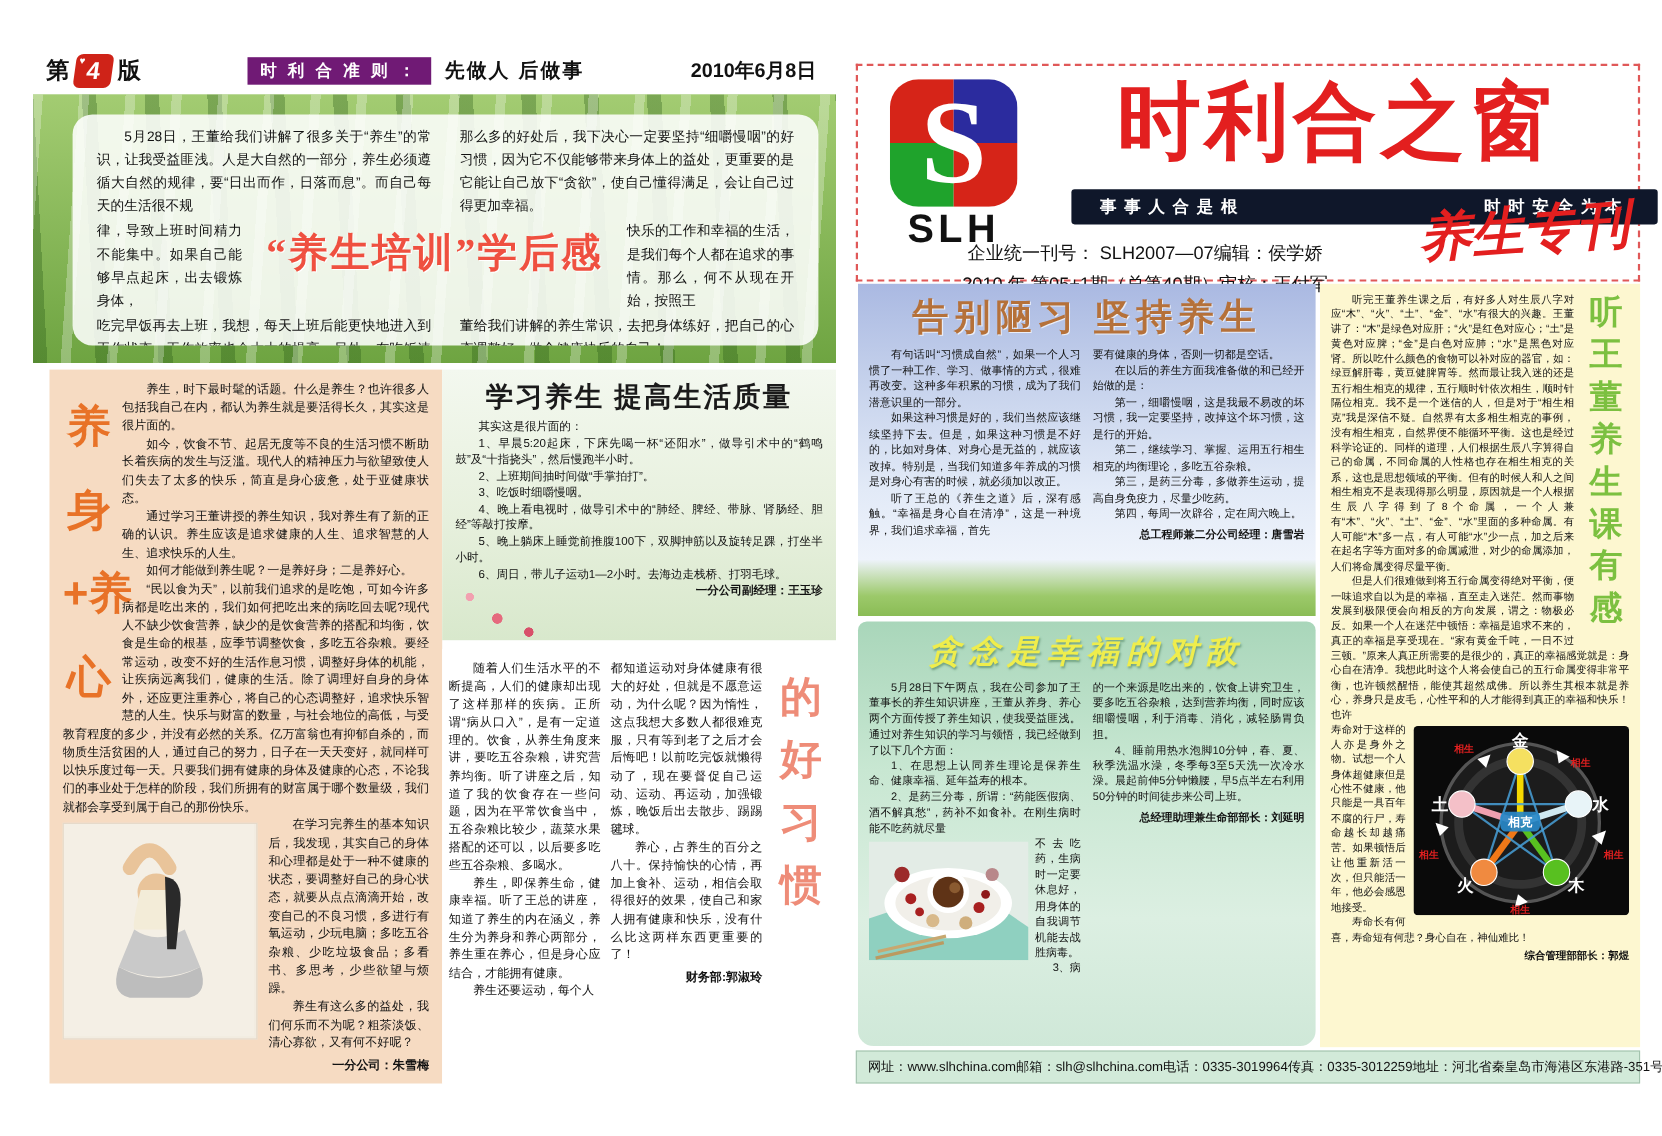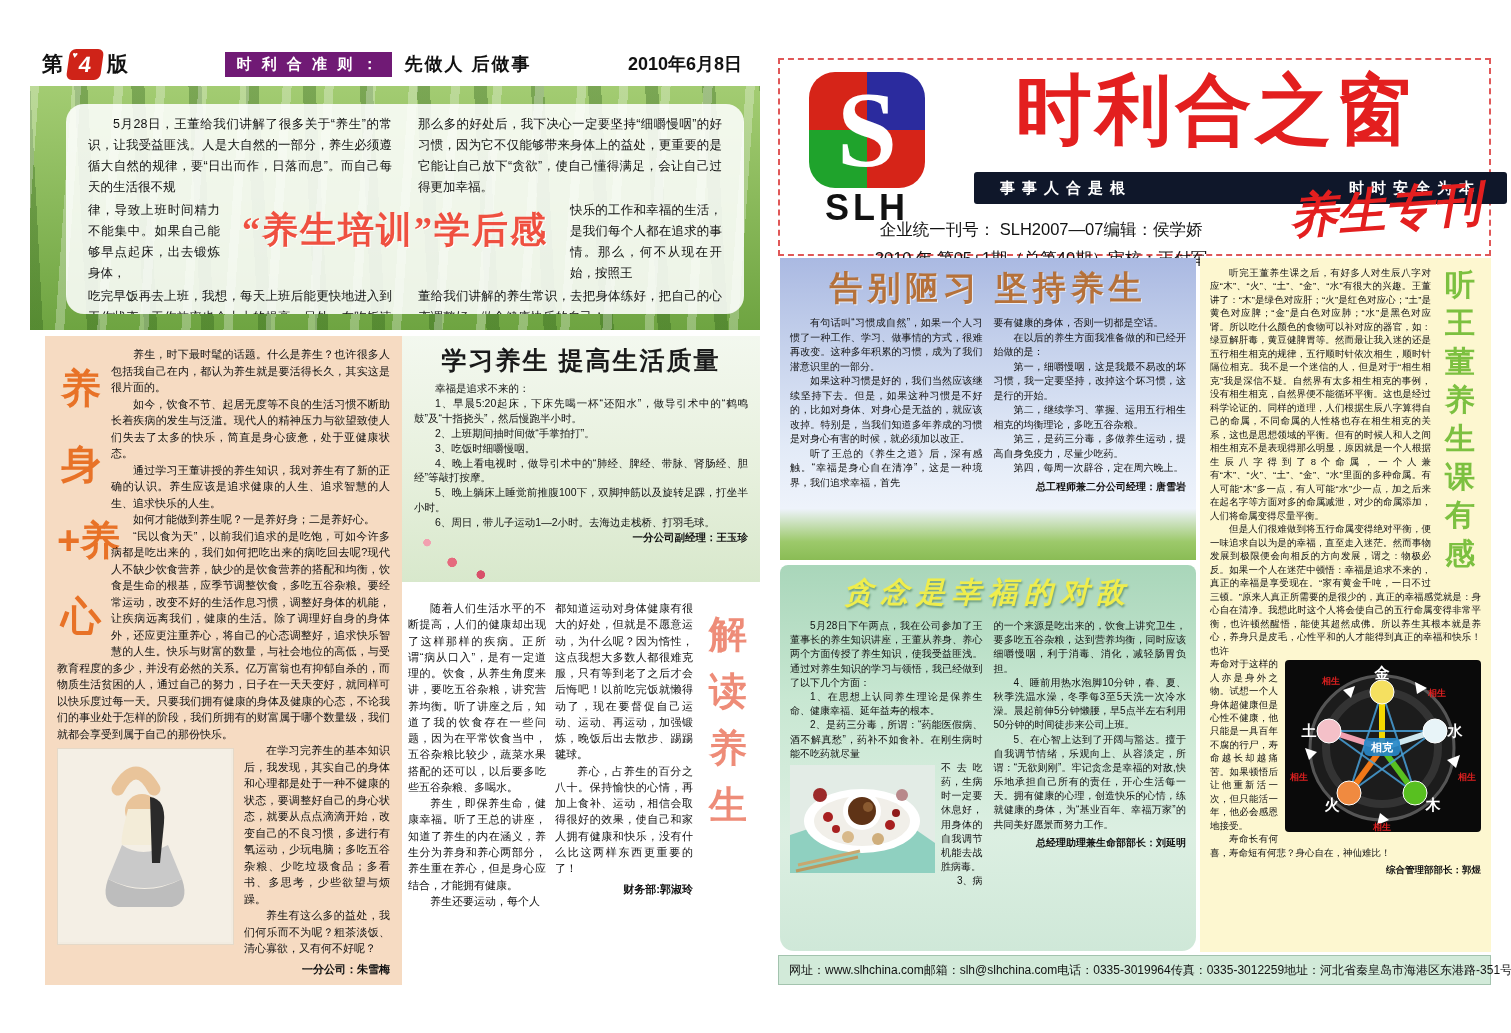--- a/index.html
+++ b/index.html
@@ -160,21 +160,21 @@
       </svg>
     </div>
     <p class="t indent">在学习完养生的基本知识后，我发现，其实自己的身体和心理都是处于一种不健康的状态，要调整好自己的身心状态，就要从点点滴滴开始，改变自己的不良习惯，多进行有氧运动，少玩电脑；多吃五谷杂粮、少吃垃圾食品；多看书、多思考，少些欲望与烦躁。</p>
     <p class="t indent">养生有这么多的益处，我们何乐而不为呢？粗茶淡饭、清心寡欲，又有何不好呢？</p>
     <p class="t author">一分公司：朱雪梅</p>
   </div>
 
   <div class="abs study">
     <div class="study-title">学习养生  提高生活质量</div>
     <div class="study-body">
-      <p class="t indent">幸福是追求不来的：</p>
+      <p class="t indent">其实这是很片面的：</p>
       <p class="t indent">1、早晨5:20起床，下床先喝一杯“还阳水”，做导引术中的“鹤鸣鼓”及“十指挠头”，然后慢跑半小时。</p>
       <p class="t indent">2、上班期间抽时间做“手掌拍打”。</p>
       <p class="t indent">3、吃饭时细嚼慢咽。</p>
       <p class="t indent">4、晚上看电视时，做导引术中的“肺经、脾经、带脉、肾肠经、胆经”等敲打按摩。</p>
       <p class="t indent">5、晚上躺床上睡觉前推腹100下，双脚抻筋以及旋转足踝，打坐半小时。</p>
       <p class="t indent">6、周日，带儿子运动1—2小时。去海边走栈桥、打羽毛球。</p>
       <p class="t author">一分公司副经理：王玉珍</p>
     </div>
   </div>
 
@@ -182,21 +182,21 @@
     <div class="jiedu-col">
       <p class="t indent">随着人们生活水平的不断提高，人们的健康却出现了这样那样的疾病。正所谓“病从口入”，是有一定道理的。饮食，从养生角度来讲，要吃五谷杂粮，讲究营养均衡。听了讲座之后，知道了我的饮食存在一些问题，因为在平常饮食当中，五谷杂粮比较少，蔬菜水果搭配的还可以，以后要多吃些五谷杂粮、多喝水。</p>
       <p class="t indent">养生，即保养生命，健康幸福。听了王总的讲座，知道了养生的内在涵义，养生分为养身和养心两部分，养生重在养心，但是身心应结合，才能拥有健康。</p>
       <p class="t indent">养生还要运动，每个人</p>
     </div>
     <div class="jiedu-col">
       <p class="t">都知道运动对身体健康有很大的好处，但就是不愿意运动，为什么呢？因为惰性，这点我想大多数人都很难克服，只有等到老了之后才会后悔吧！以前吃完饭就懒得动了，现在要督促自己运动、运动、再运动，加强锻炼，晚饭后出去散步、踢踢毽球。</p>
       <p class="t indent">养心，占养生的百分之八十。保持愉快的心情，再加上食补、运动，相信会取得很好的效果，使自己和家人拥有健康和快乐，没有什么比这两样东西更重要的了！</p>
       <p class="t author">财务部:郭淑玲</p>
     </div>
-    <div class="vtitle vt-jd">解读养生</div>
+    <div class="vtitle vt-jd">的好习惯</div>
   </div>
 
   <div class="abs rheader">
     <div class="logo-wrap">
       <div class="logo-grid">
         <div class="lg-tl"></div>
         <div class="lg-tr"></div>
         <div class="lg-bl"></div>
         <div class="lg-br"></div>
         <div class="logo-s">S</div>
@@ -268,21 +268,20 @@
             <line x1="8" y1="100" x2="70" y2="86" stroke="#c8a870" stroke-width="3"></line>
             <line x1="6" y1="106" x2="68" y2="92" stroke="#bb9a60" stroke-width="3"></line>
           </svg>
         </div>
         <p class="t">不去吃药，生病时一定要休息好，用身体的自我调节机能去战胜病毒。</p>
         <p class="t" style="text-align:right;">3、病</p>
       </div>
       <div>
         <p class="t">的一个来源是吃出来的，饮食上讲究卫生，要多吃五谷杂粮，达到营养均衡，同时应该细嚼慢咽，利于消毒、消化，减轻肠胃负担。</p>
         <p class="t indent">4、睡前用热水泡脚10分钟，春、夏、秋季洗温水澡，冬季每3至5天洗一次冷水澡。晨起前伸5分钟懒腰，早5点半左右利用50分钟的时间徒步来公司上班。</p>
-        <p class="t indent">5、在心智上达到了开阔与豁达。擅于自我调节情绪，乐观向上、从容淡定，所谓：“无欲则刚”。牢记贪念是幸福的对敌,快乐地承担自己所有的责任，开心生活每一天。拥有健康的心理，创造快乐的心情，练就健康的身体，为“基业百年、幸福万家”的共同美好愿景而努力工作。</p>
         <p class="t author">总经理助理兼生命部部长：刘延明</p>
       </div>
     </div>
   </div>
 
   <div class="abs lecture">
     <div class="vtitle vt-lec">听王董养生课有感</div>
     <p class="t indent">听完王董养生课之后，有好多人对生辰八字对应“木”、“火”、“土”、“金”、“水”有很大的兴趣。王董讲了：“木”是绿色对应肝；“火”是红色对应心；“土”是黄色对应脾；“金”是白色对应肺；“水”是黑色对应肾。所以吃什么颜色的食物可以补对应的器官，如：绿豆解肝毒，黄豆健脾胃等。然而最让我入迷的还是五行相生相克的规律，五行顺时针依次相生，顺时针隔位相克。我不是一个迷信的人，但是对于“相生相克”我是深信不疑。自然界有太多相生相克的事例，没有相生相克，自然界便不能循环平衡。这也是经过科学论证的。同样的道理，人们根据生辰八字算得自己的命属，不同命属的人性格也存在相生相克的关系，这也是思想领域的平衡。但有的时候人和人之间相生相克不是表现得那么明显，原因就是一个人根据生辰八字得到了8个命属，一个人兼有“木”、“火”、“土”、“金”、“水”里面的多种命属。有人可能“木”多一点，有人可能“水”少一点，加之后来在起名字等方面对多的命属减泄，对少的命属添加，人们将命属变得尽量平衡。</p>
     <p class="t indent">但是人们很难做到将五行命属变得绝对平衡，便一味追求自以为是的幸福，直至走入迷茫。然而事物发展到极限便会向相反的方向发展，谓之：物极必反。如果一个人在迷茫中顿悟：幸福是追求不来的，真正的幸福是享受现在。“家有黄金千吨，一日不过三顿。”原来人真正所需要的是很少的，真正的幸福感觉就是：身心自在清净。我想此时这个人将会使自己的五行命属变得非常平衡，也许顿然醒悟，能使其超然成佛。所以养生其根本就是养心，养身只是皮毛，心性平和的人才能得到真正的幸福和快乐！也许</p>
     <div class="diagram">

